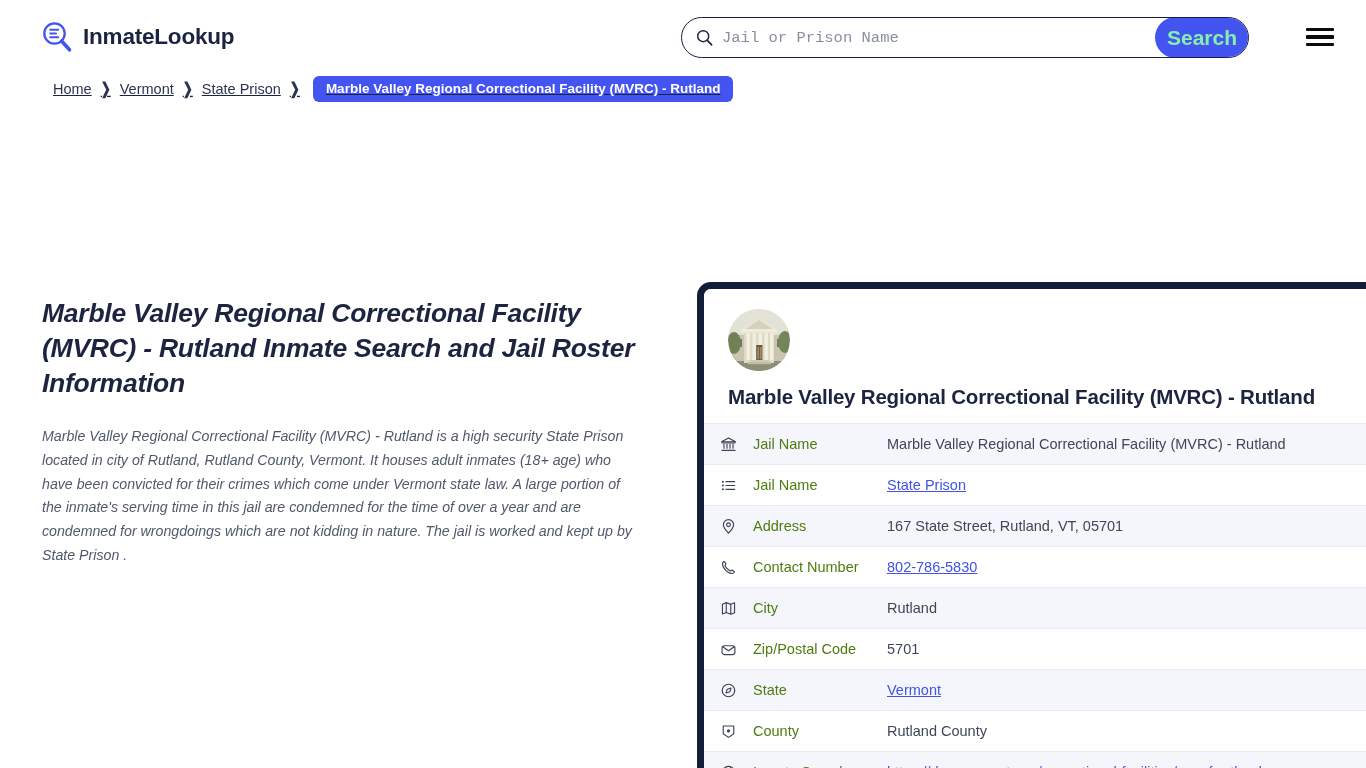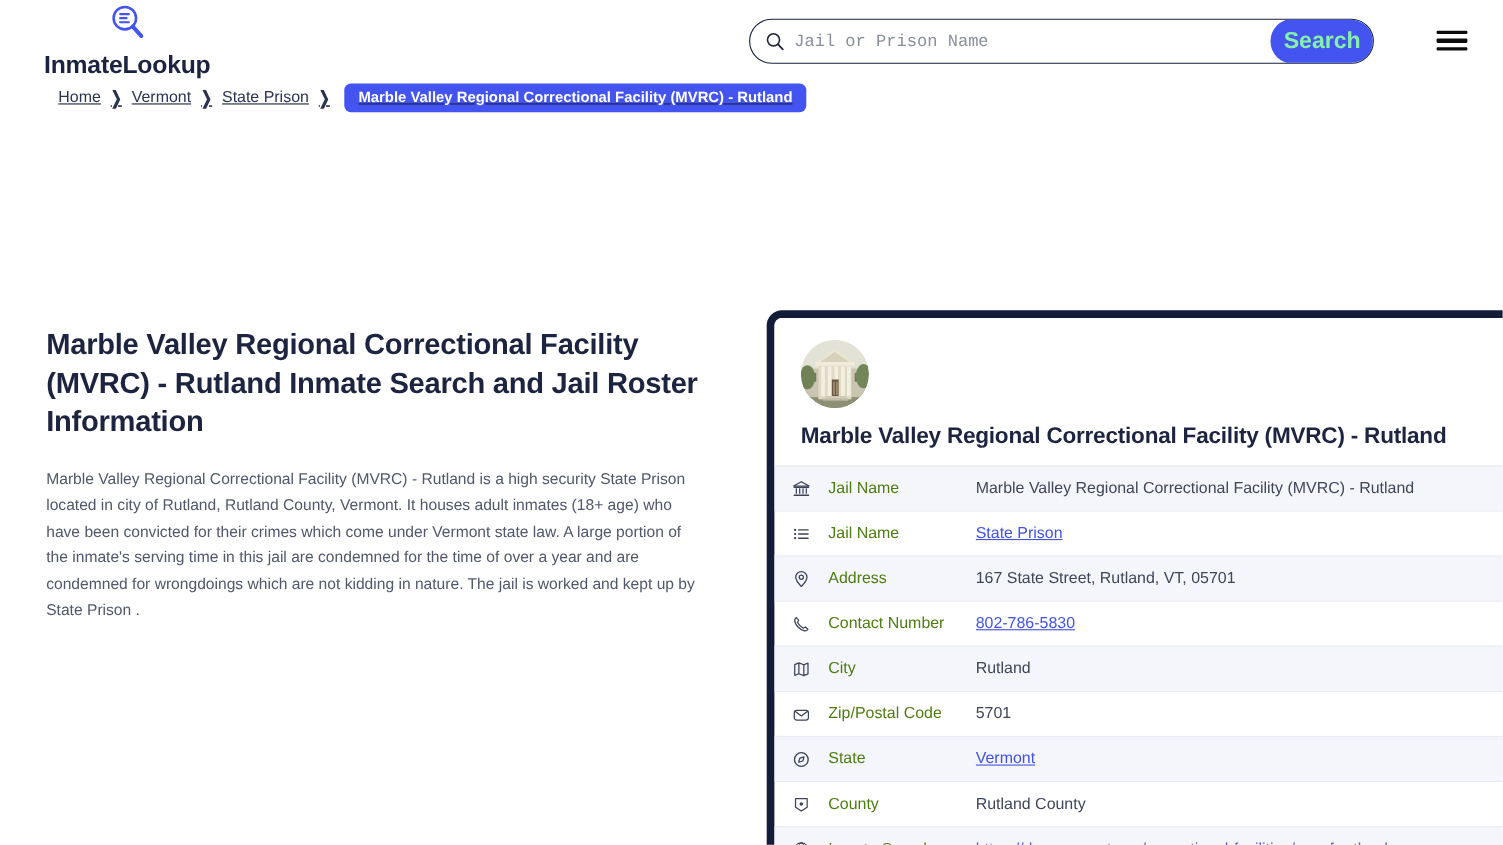--- a/index.html
+++ b/index.html
@@ -26,21 +26,20 @@
     background: #ffffff;
     position: relative;
   }
 
   .brand {
     display: flex;
     align-items: center;
     gap: 9px;
     text-decoration: none;
     cursor: pointer;
-    flex-direction: column;
   }
   .brand-icon { width: 34px; height: 34px; display: block; flex: 0 0 34px; }
   .brand-text {
     font-size: 22.5px;
     font-weight: 700;
     color: #1b2340;
     letter-spacing: -0.2px;
     white-space: nowrap;
   }
 
@@ -148,20 +147,21 @@
   .page {
     position: relative;
     height: 664px;
   }
 
   .left-col {
     position: absolute;
     left: 42px;
     top: 192px;
     width: 600px;
+    font-style: italic;
   }
 
   .page-title {
     font-size: 26.5px;
     font-weight: 700;
     line-height: 1.32;
     color: #1d2440;
     letter-spacing: -0.25px;
     margin-bottom: 24px;
   }

